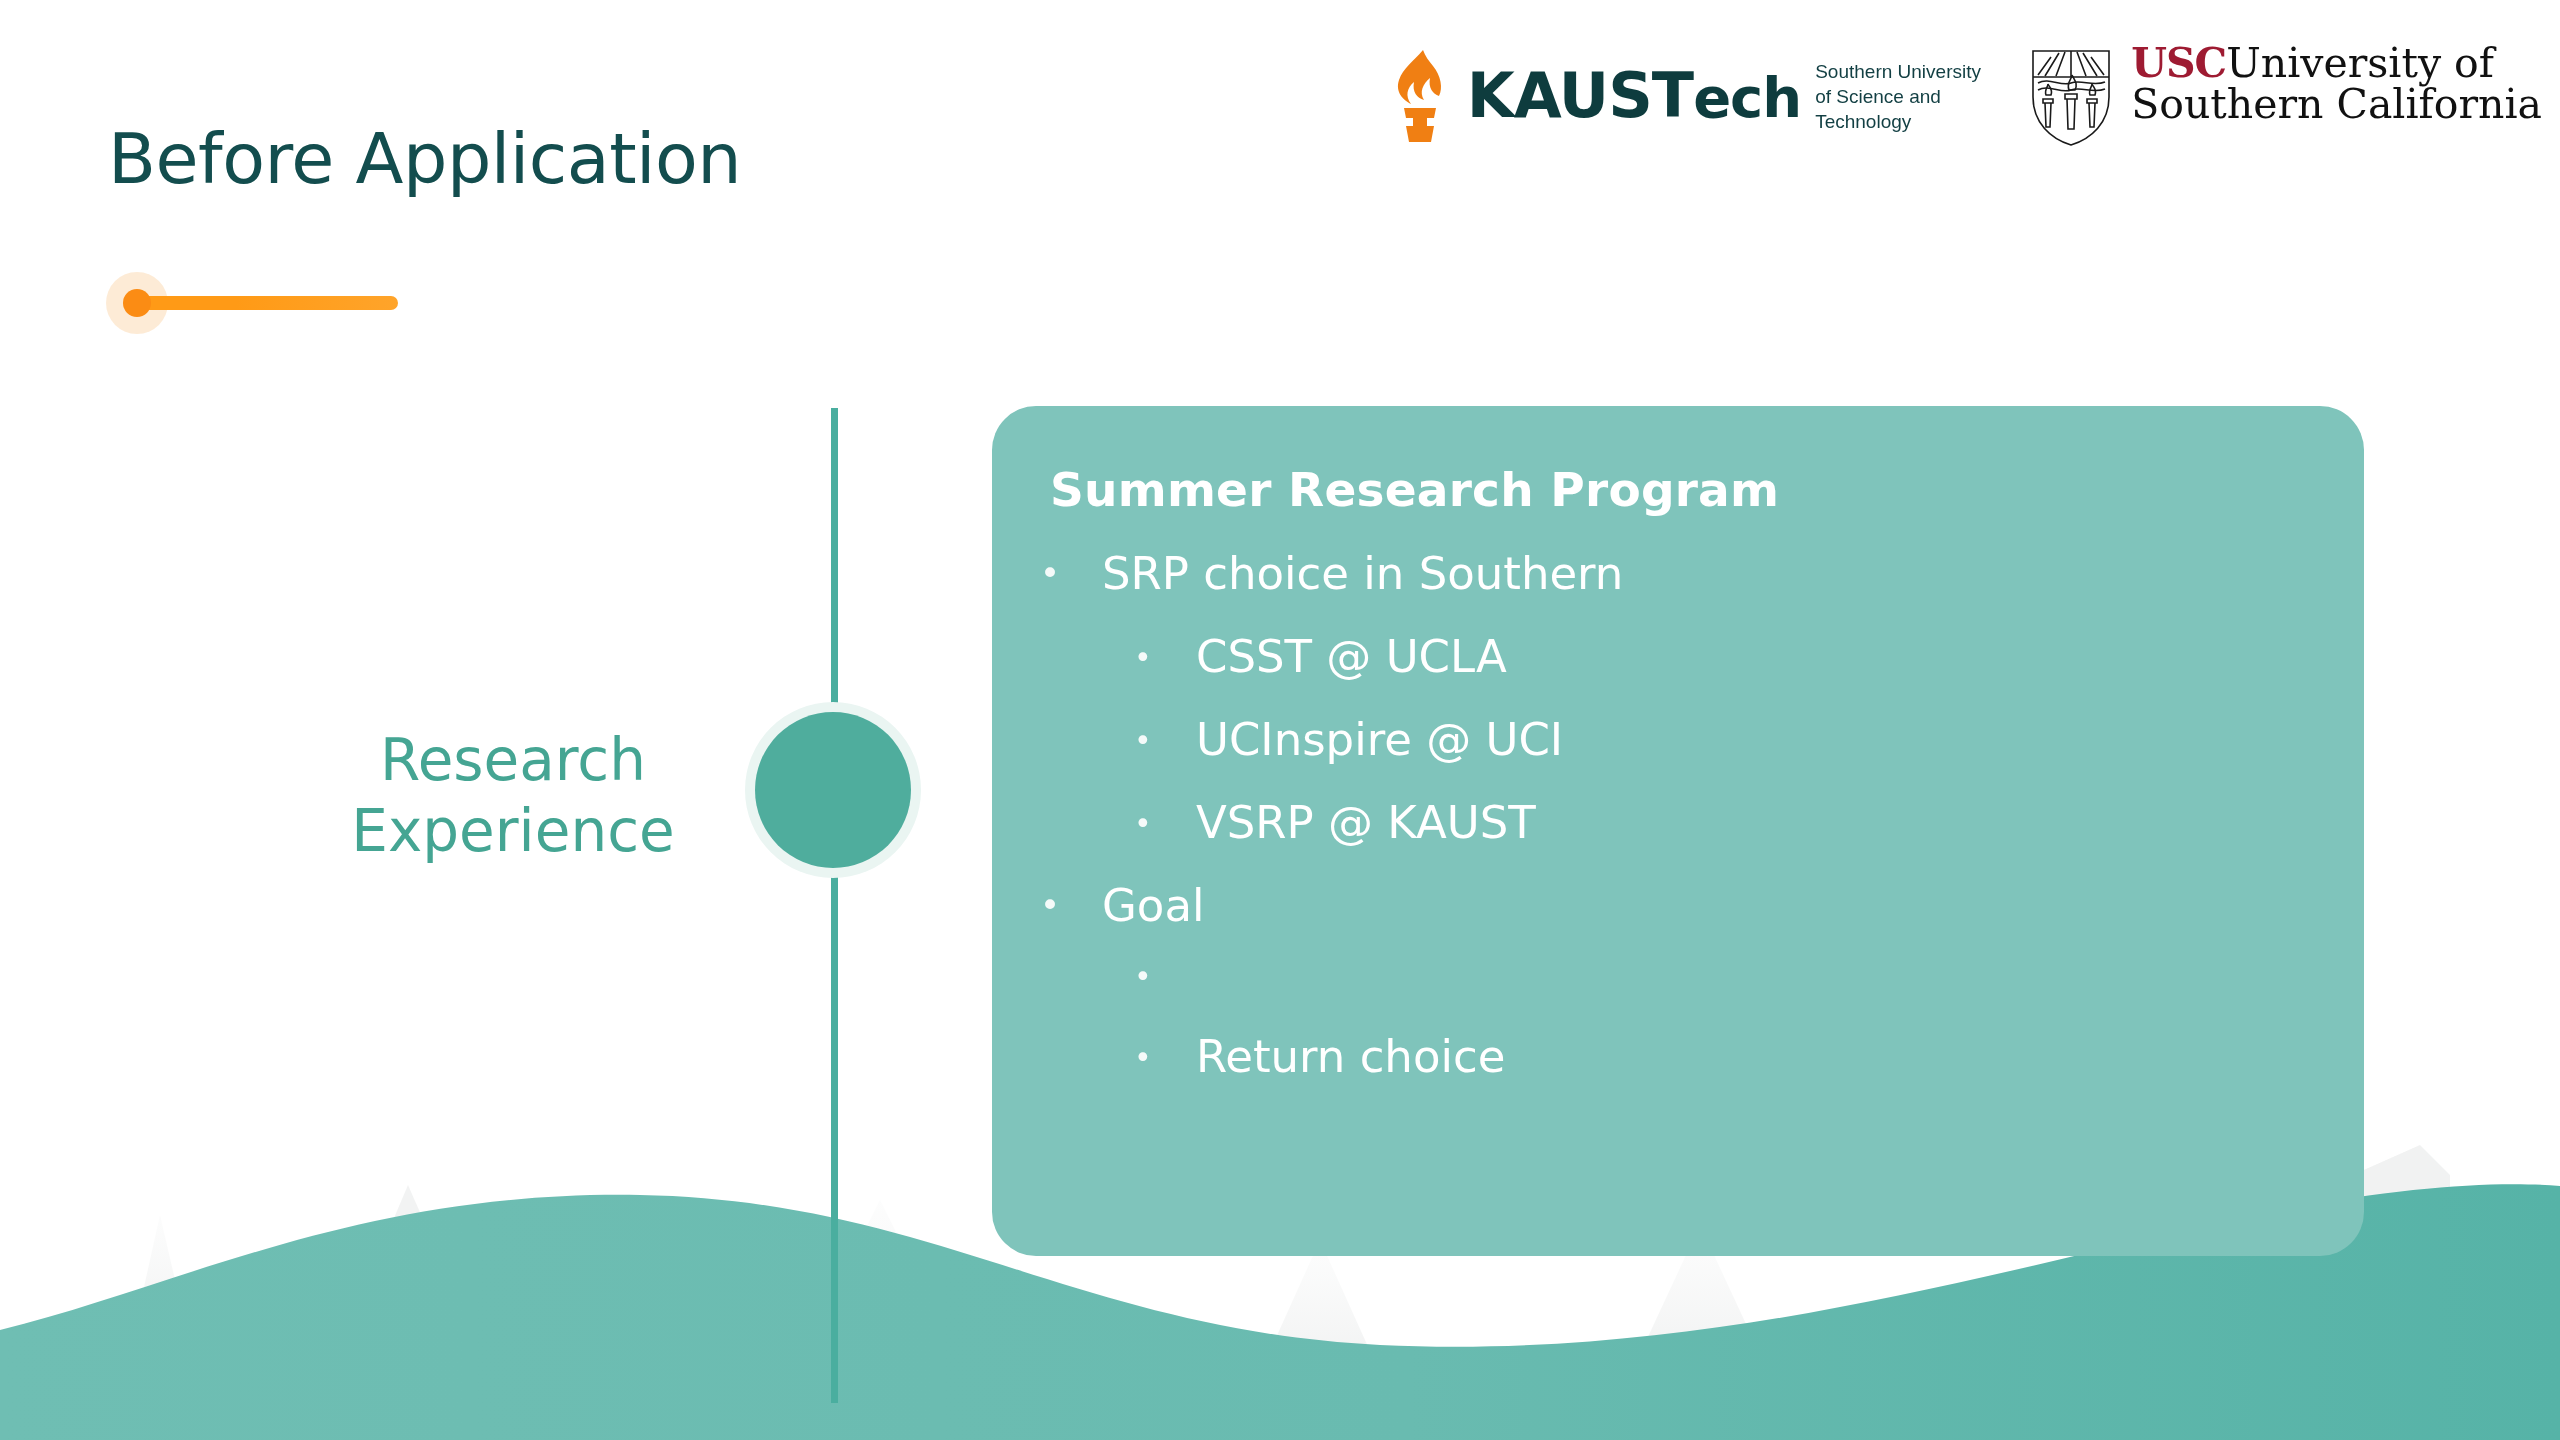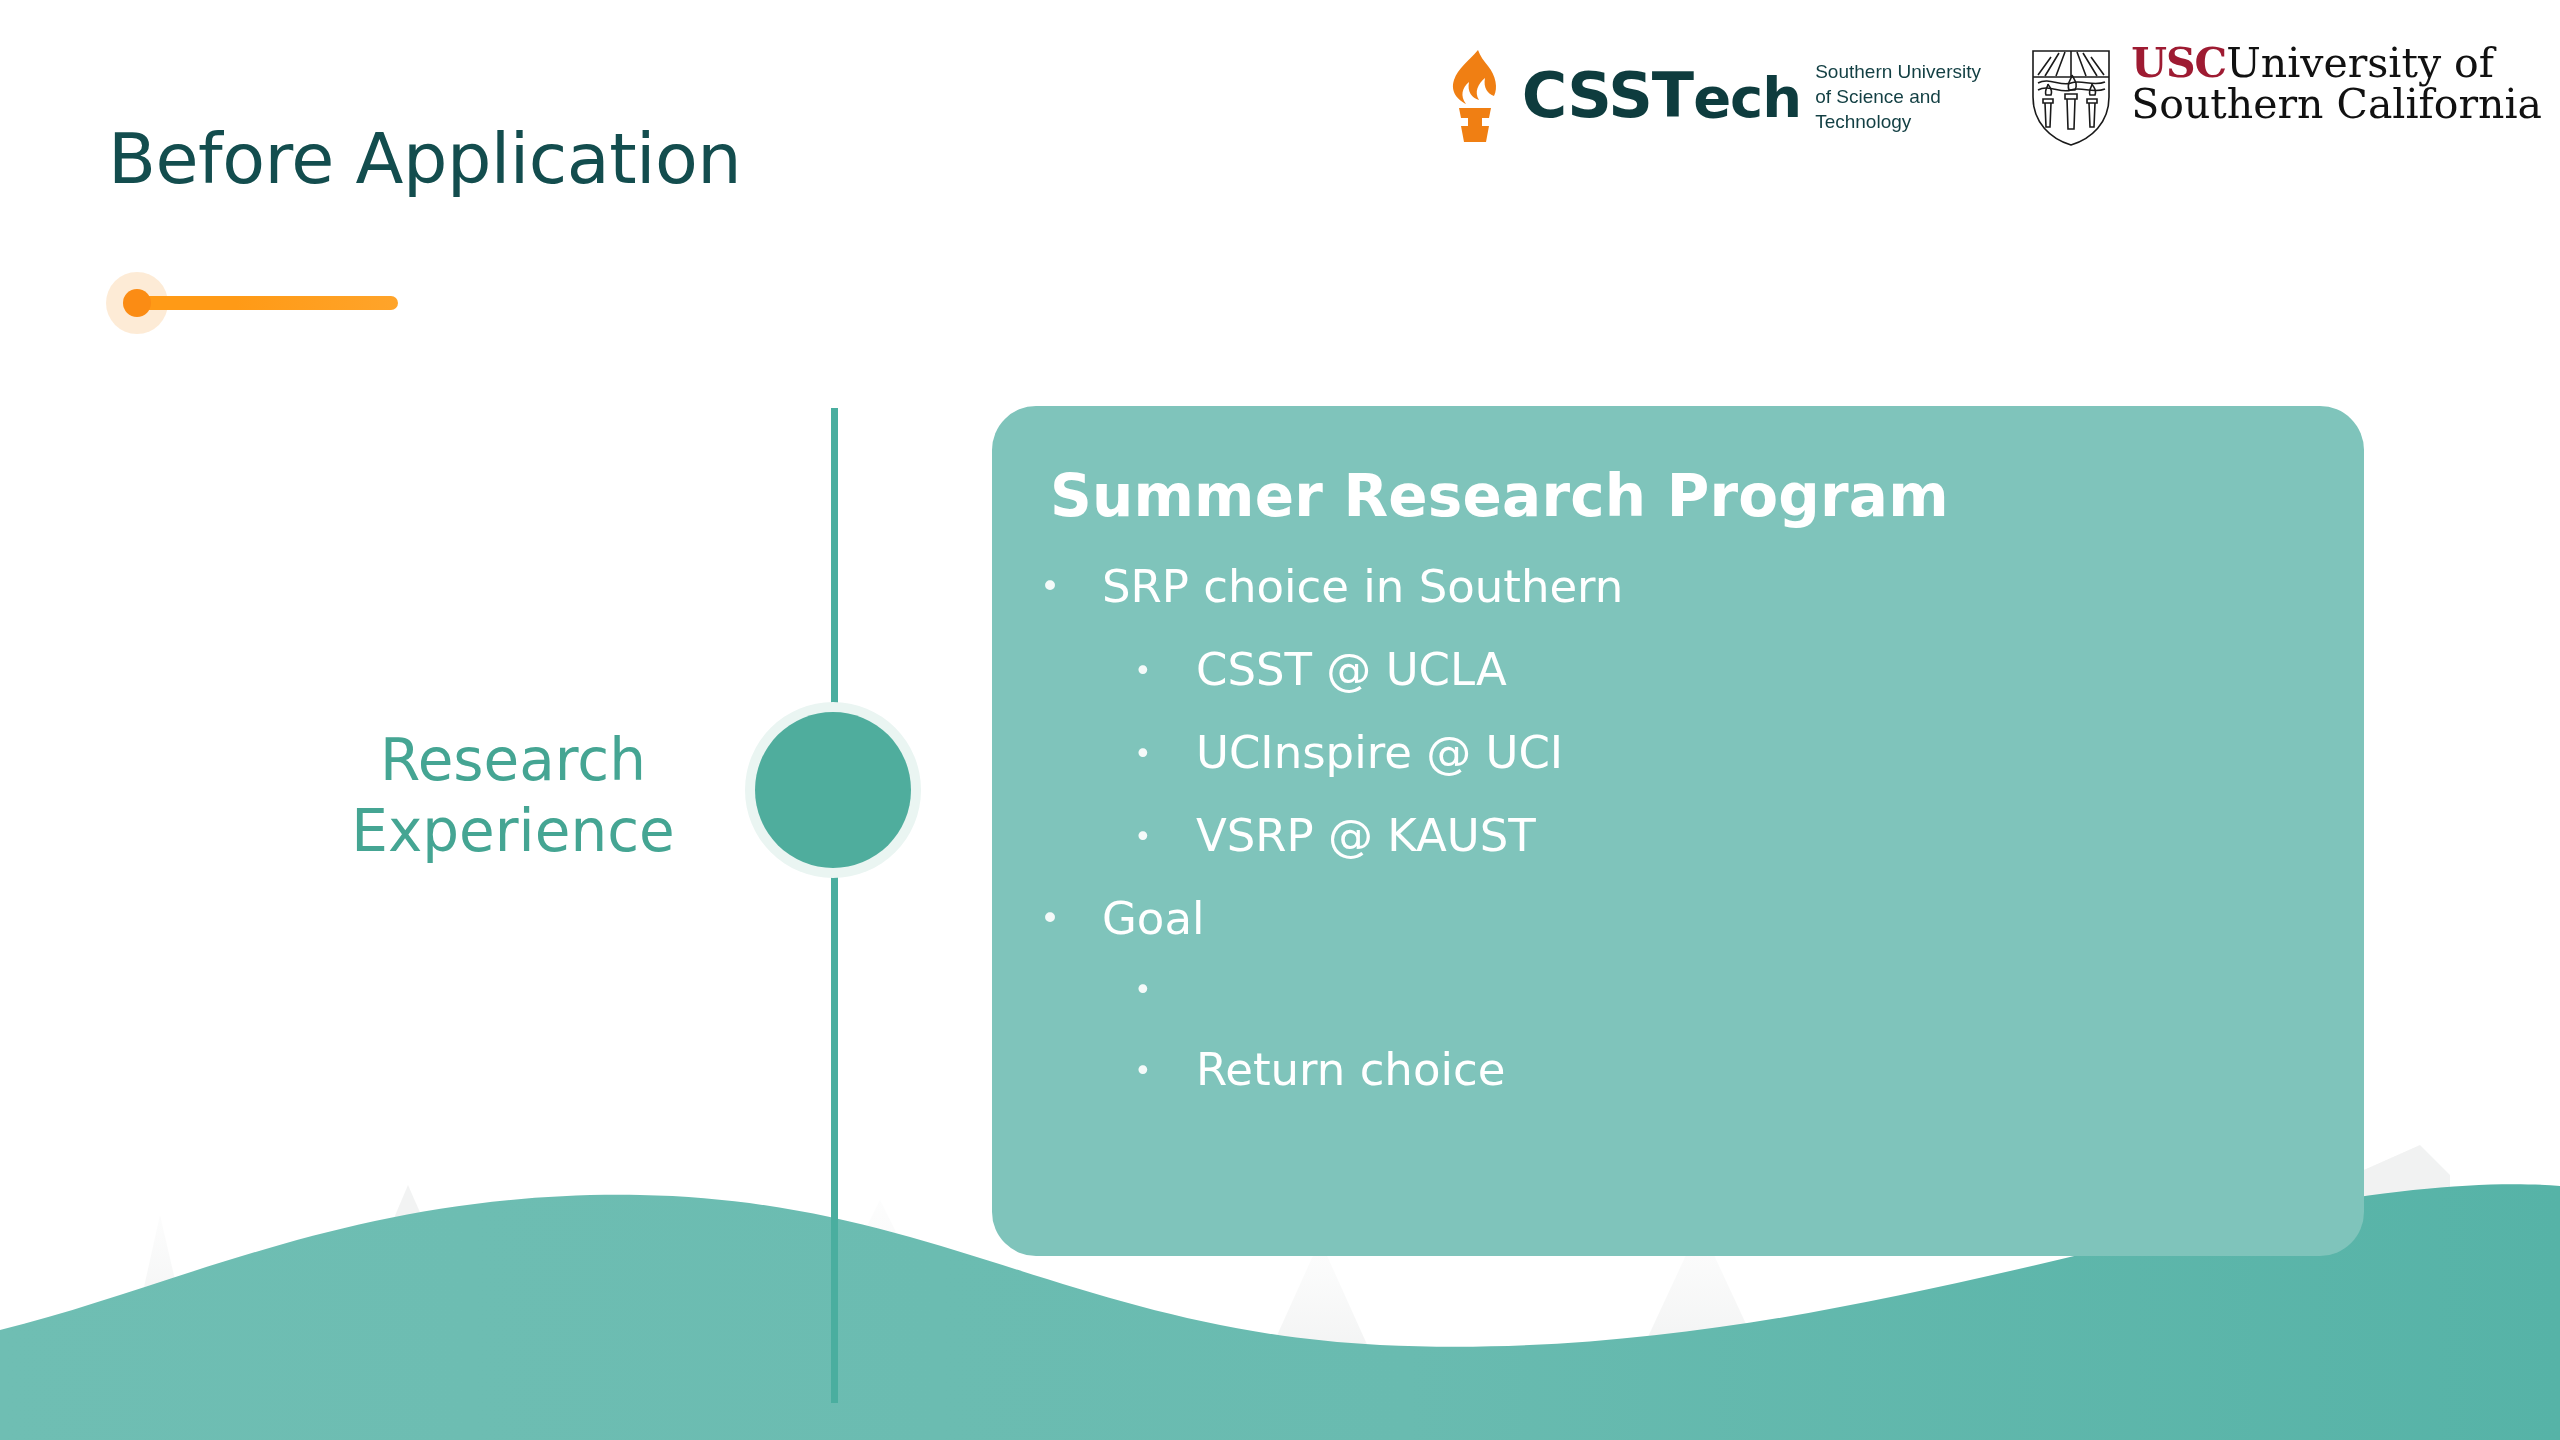--- a/index.html
+++ b/index.html
@@ -182,21 +182,21 @@
     left: 992px;
     top: 406px;
     width: 1372px;
     height: 850px;
     background: #7FC4BB;
     border-radius: 44px;
     z-index: 4;
     padding: 56px 60px 40px 44px;
   }
   .card-heading {
-    font-size: 58px;
+    font-size: 47px;
     font-weight: 700;
     color: #ffffff;
     margin: 0 0 34px 14px;
     letter-spacing: .2px;
   }
   .bullets { list-style: none; }
   .bullet {
     display: flex;
     align-items: baseline;
     color: #ffffff;
@@ -310,21 +310,21 @@
     <div class="logo-sustech">
       <svg class="sustech-mark" viewBox="0 0 74 96">
         <g fill="#F07F13">
           <path d="M40 2 C30 14 20 20 16 32 C12 44 20 52 28 56 C22 48 24 40 31 34
                    C29 44 34 50 41 52 C36 44 40 36 47 30 C45 40 50 46 56 48
                    C60 40 58 28 50 18 C46 13 42 8 40 2 Z"></path>
           <path d="M21 60 L53 60 L51 70 L44 70 L44 78 L51 78 L48 94 L26 94 L23 78 L30 78 L30 70 L23 70 Z"></path>
         </g>
       </svg>
       <div>
-        <div class="sustech-word"><span>CSST</span><span class="lower">ech</span></div>
+        <div class="sustech-word"><span>KAUST</span><span class="lower">ech</span></div>
       </div>
       <div class="sustech-tag">Southern University of Science and Technology</div>
     </div>
 
     <div class="logo-usc">
       <svg class="usc-shield" viewBox="0 0 84 104">
         <g fill="none" stroke="#1A1A1A" stroke-width="1.6">
           <path d="M4 8 L80 8 L80 54 C80 80 62 96 42 102 C22 96 4 80 4 54 Z"></path>
           <path d="M4 34 L80 34"></path>
           <path d="M42 8 L42 34 M30 10 L16 33 M54 10 L68 33 M22 14 L9 32 M62 14 L75 32 M36 9 L27 33 M48 9 L57 33"></path>

